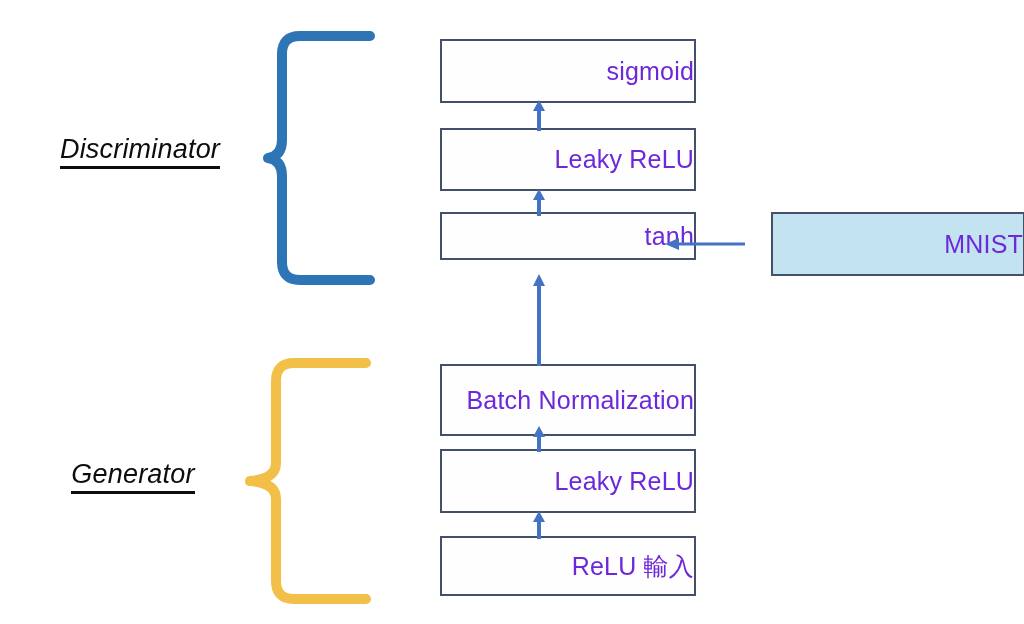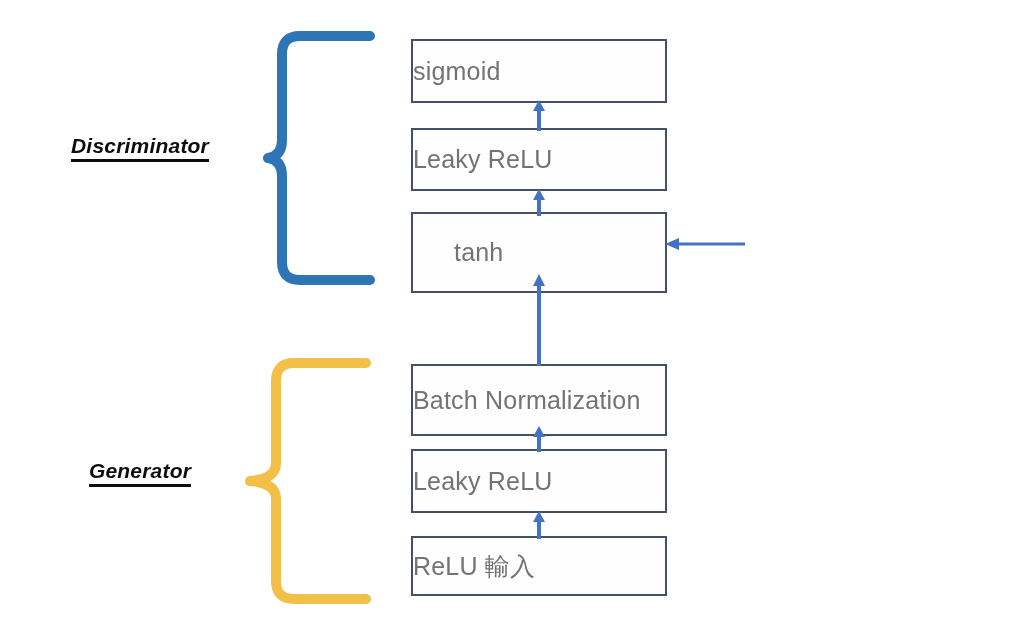--- a/index.html
+++ b/index.html
@@ -15,48 +15,49 @@
     width: 1024px;
     height: 624px;
     background: #ffffff;
     overflow: hidden;
   }
 
   
   .group-label {
     position: absolute;
     font-style: italic;
-    font-weight: 700;
-    font-size: 21px;
+    font-weight: 400;
+    font-size: 27px;
     color: #0d0d0d;
     letter-spacing: 0.2px;
     white-space: nowrap;
     text-align: center;
   }
   .group-label .txt {
     display: inline-block;
     border-bottom: 3px solid #0d0d0d;
     padding-bottom: 1px;
   }
   #label-discriminator { left: 30px; top: 134px; width: 220px; }
-  #label-generator     { left: 30px; top: 459px; width: 220px; }
+  #label-generator     { left: 23px; top: 459px; width: 220px; }
 
   
   .node-box {
     position: absolute;
     box-sizing: border-box;
     border: 2px solid #44506a;
     background: #fefefe;
     display: flex;
     align-items: center;
-    justify-content: flex-start;
+    justify-content: flex-end;
     font-size: 25px;
-    color: #737373;
+    color: #6d28d9;
     letter-spacing: 0.2px;
     white-space: nowrap;
+    margin-left: 29px;
   }
   .node-box.filled {
     background: #c3e3f0;
   }
 
   
   .arrow-v, .arrow-h {
     position: absolute;
   }
   .arrow-v svg, .arrow-h svg { display: block; }
@@ -107,36 +108,39 @@
   </div>
 
   <div class="node-box" style="left:411px; top:39px; width:256px; height:64px;">
     <span>sigmoid</span>
   </div>
 
   <div class="node-box" style="left:411px; top:128px; width:256px; height:63px;">
     <span>Leaky ReLU</span>
   </div>
 
-  <div class="node-box" style="left:411px; top:212px; width:256px; height:81px;padding-left:41px;">
+  <div class="node-box" style="left:411px; top:212px; width:256px; height:48px;padding-left:41px;">
     <span>tanh</span>
   </div>
 
   <div class="node-box" style="left:411px; top:364px; width:256px; height:72px;">
     <span>Batch Normalization</span>
   </div>
 
   <div class="node-box" style="left:411px; top:449px; width:256px; height:64px;">
     <span>Leaky ReLU</span>
   </div>
 
   <div class="node-box" style="left:411px; top:536px; width:256px; height:60px;">
     <span>ReLU 輸入</span>
   </div>
 
+  <div class="node-box filled" style="left:742px; top:212px; width:254px; height:64px;">
+    <span>MNIST</span>
+  </div>
 
   <div class="arrow-v" style="left:531px; top:100px; width:16px; height:31px;">
     <svg width="16" height="31" viewBox="0 0 16 31">
       <line x1="8" y1="31" x2="8" y2="9" stroke="#4472c4" stroke-width="4"></line>
       <polygon points="8,0 2,11 14,11" fill="#4472c4"></polygon>
     </svg>
   </div>
 
   <div class="arrow-v" style="left:531px; top:189px; width:16px; height:27px;">
     <svg width="16" height="27" viewBox="0 0 16 27">

